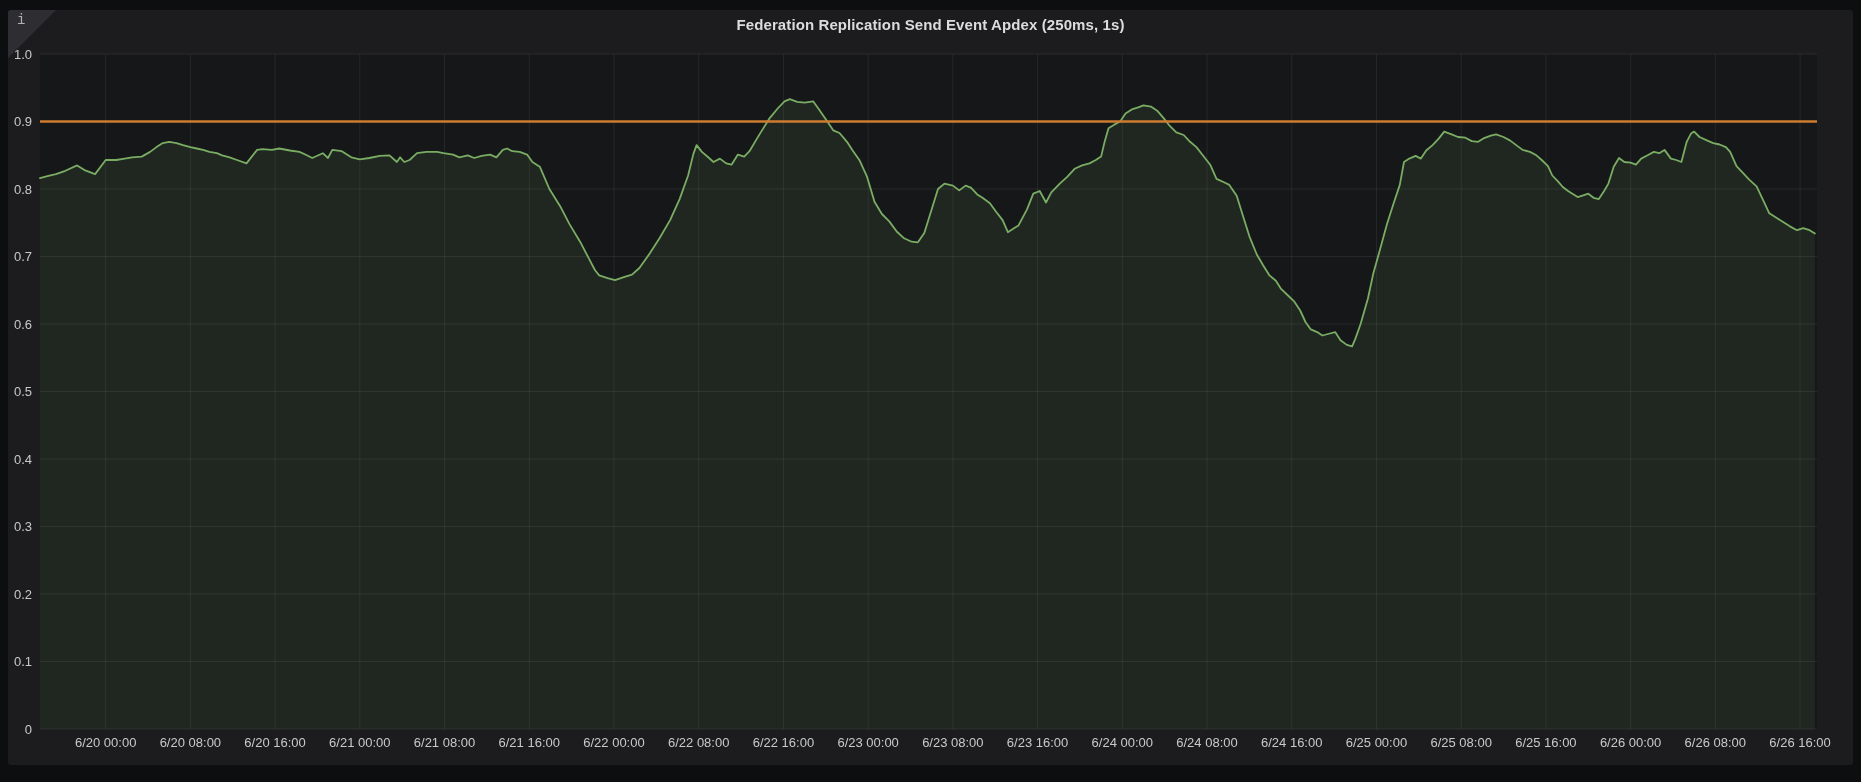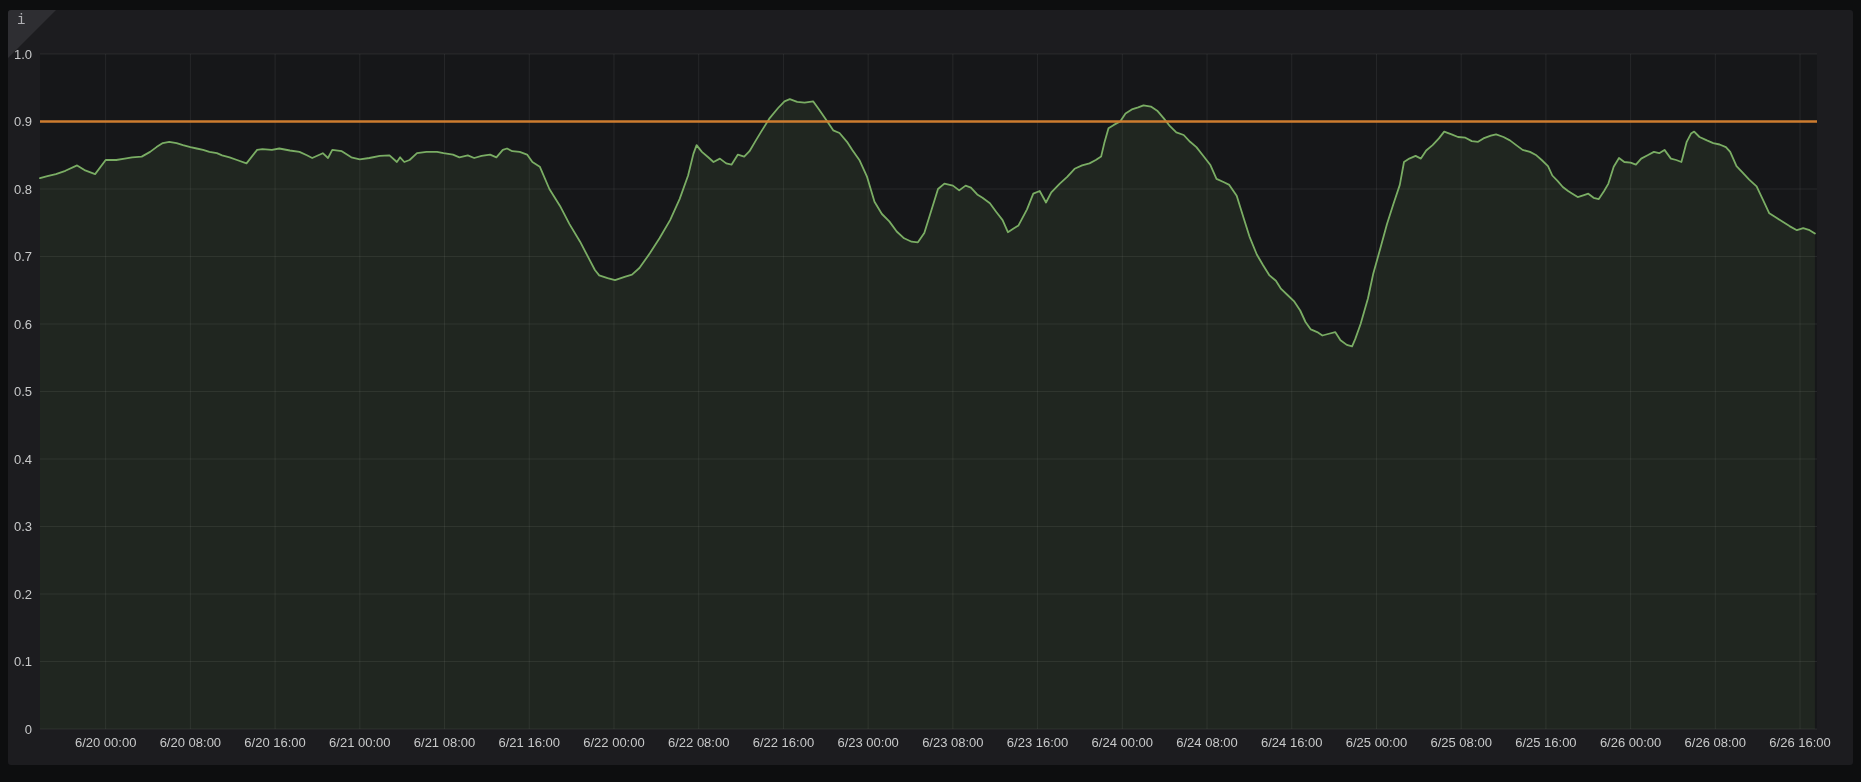--- a/index.html
+++ b/index.html
@@ -16,20 +16,21 @@
   svg text{font-family:"Liberation Sans", sans-serif;font-size:13px;fill:#c8c9ca;}
 </style>
 </head>
 <body>
 
 <div id="stage">
   <div class="panel">
     <div class="info-corner">
       <span class="glyph">i</span>
     </div>
+    <div class="panel-title">Federation Replication Send Event Apdex (250ms, 1s)</div>
     <svg id="chart" width="1845" height="755" style="position:absolute;left:0;top:0;">
         <rect x="32" y="44" width="1777" height="675" fill="#161719"></rect>
         <line x1="97.65792610250298" y1="44" x2="97.65792610250298" y2="719" stroke="rgba(255,255,255,0.07)" stroke-width="1"></line>
         <line x1="182.37783075089393" y1="44" x2="182.37783075089393" y2="719" stroke="rgba(255,255,255,0.07)" stroke-width="1"></line>
         <line x1="267.0977353992849" y1="44" x2="267.0977353992849" y2="719" stroke="rgba(255,255,255,0.07)" stroke-width="1"></line>
         <line x1="351.81764004767587" y1="44" x2="351.81764004767587" y2="719" stroke="rgba(255,255,255,0.07)" stroke-width="1"></line>
         <line x1="436.53754469606685" y1="44" x2="436.53754469606685" y2="719" stroke="rgba(255,255,255,0.07)" stroke-width="1"></line>
         <line x1="521.2574493444579" y1="44" x2="521.2574493444579" y2="719" stroke="rgba(255,255,255,0.07)" stroke-width="1"></line>
         <line x1="605.9773539928486" y1="44" x2="605.9773539928486" y2="719" stroke="rgba(255,255,255,0.07)" stroke-width="1"></line>
         <line x1="690.6972586412396" y1="44" x2="690.6972586412396" y2="719" stroke="rgba(255,255,255,0.07)" stroke-width="1"></line>

